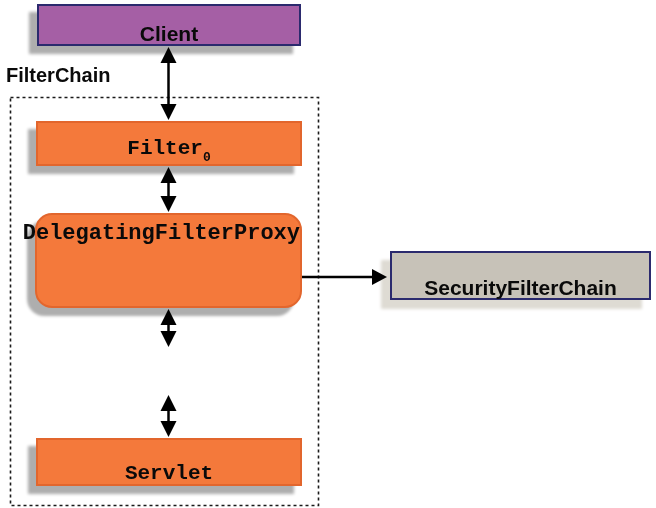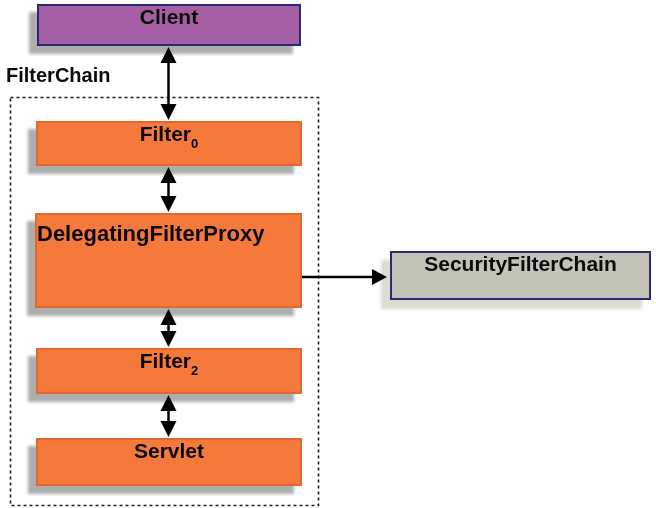--- a/index.html
+++ b/index.html
@@ -3,39 +3,40 @@
 <meta charset="utf-8">
 <style>
   html,body { margin:0; padding:0; background:#ffffff; }
   .stage {
     position:relative; width:656px; height:508px; background:#ffffff;
     font-family:"Liberation Sans", sans-serif; overflow:hidden;
     color:var(--text-color,#0a0a0a);
   }
   .node {
     position:absolute; box-sizing:border-box;
-    display:flex; align-items:flex-start; justify-content:center;
+    display:flex; align-items:flex-end; justify-content:center;
     font-weight:bold; font-size:21px; color:var(--text-color,#0a0a0a);
     line-height:1; white-space:nowrap;
   }
   .orange {
     background:var(--box-orange-fill,#f4793b);
     border:2px solid var(--box-orange-border,#e2662d);
     box-shadow:-8px 8px 3px var(--shadow-gray,#aeaeae);
+    font-family:Liberation Mono, monospace;
   }
   #client {
     left:37px; top:4px; width:264px; height:42px;
     background:var(--client-fill,#a55fa5);
     border:2px solid var(--navy-border,#2b2a6e);
     box-shadow:-8px 8px 3px var(--shadow-gray,#aeaeae);
   }
   #filter0 { left:36px; top:121px; width:266px; height:45px; }
   #delegating {
     left:35px; top:213px; width:267px; height:95px;
-    flex-direction:column; justify-content:flex-start;
+    flex-direction:column; justify-content:flex-start;border-radius:17px;
   }
   .dfp-title { height:37px; display:flex; align-items:center; font-size:22px; }
   #fcp {
     position:absolute; left:2px; top:37px; width:259px; height:48px;
     background:repeating-linear-gradient(135deg,
       #ffffff 0px, #ffffff 11px,
       var(--hatch-line,#efa07a) 11px, var(--hatch-line,#efa07a) 13px);
     display:flex; align-items:center; justify-content:center;
     font-weight:bold; font-size:21px;
   }
@@ -75,23 +76,20 @@
   </div>
 
   <div class="node orange" id="filter0">
     <span><span>Filter</span><span class="sub">0</span></span>
   </div>
 
   <div class="node orange" id="delegating">
     <div class="dfp-title">DelegatingFilterProxy</div>
   </div>
 
-  <div class="node orange" id="filter2">
-    <span><span>Filter</span><span class="sub">2</span></span>
-  </div>
 
   <div class="node orange" id="servlet">
     <span>Servlet</span>
   </div>
 
   <div class="node" id="security">
     <span>SecurityFilterChain</span>
   </div>
 
   <svg class="overlay" viewBox="0 0 656 508" xmlns="http://www.w3.org/2000/svg">

